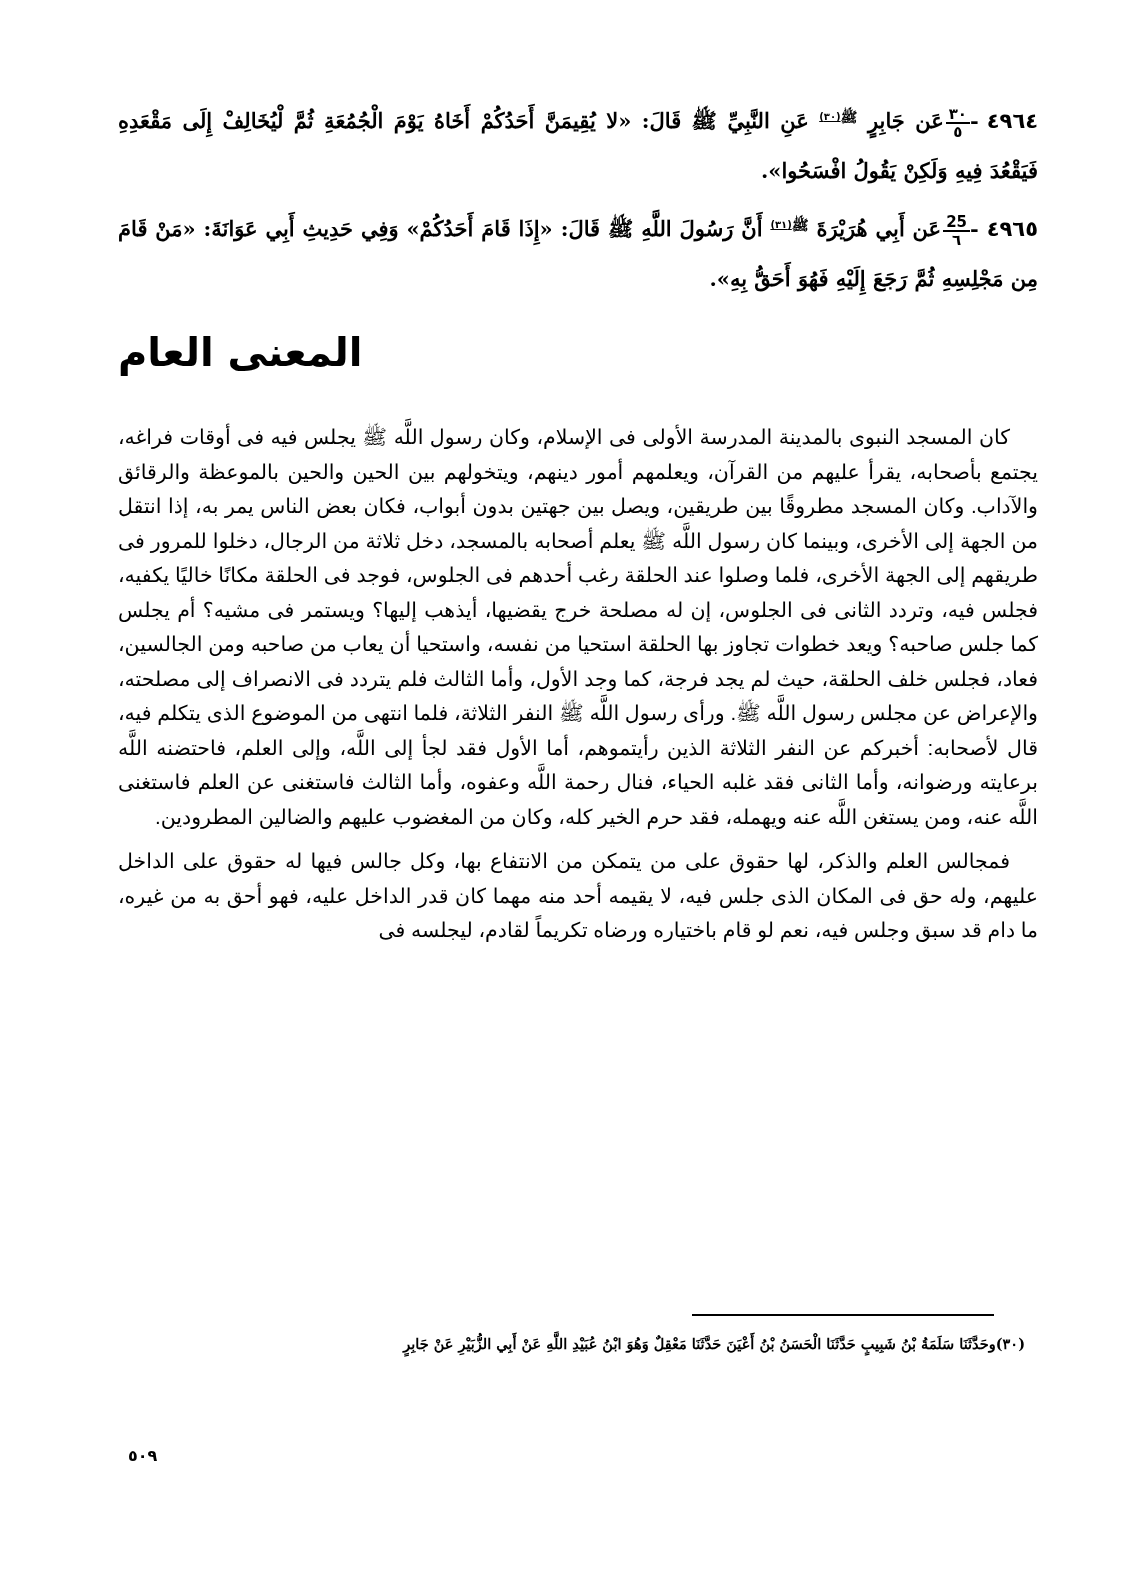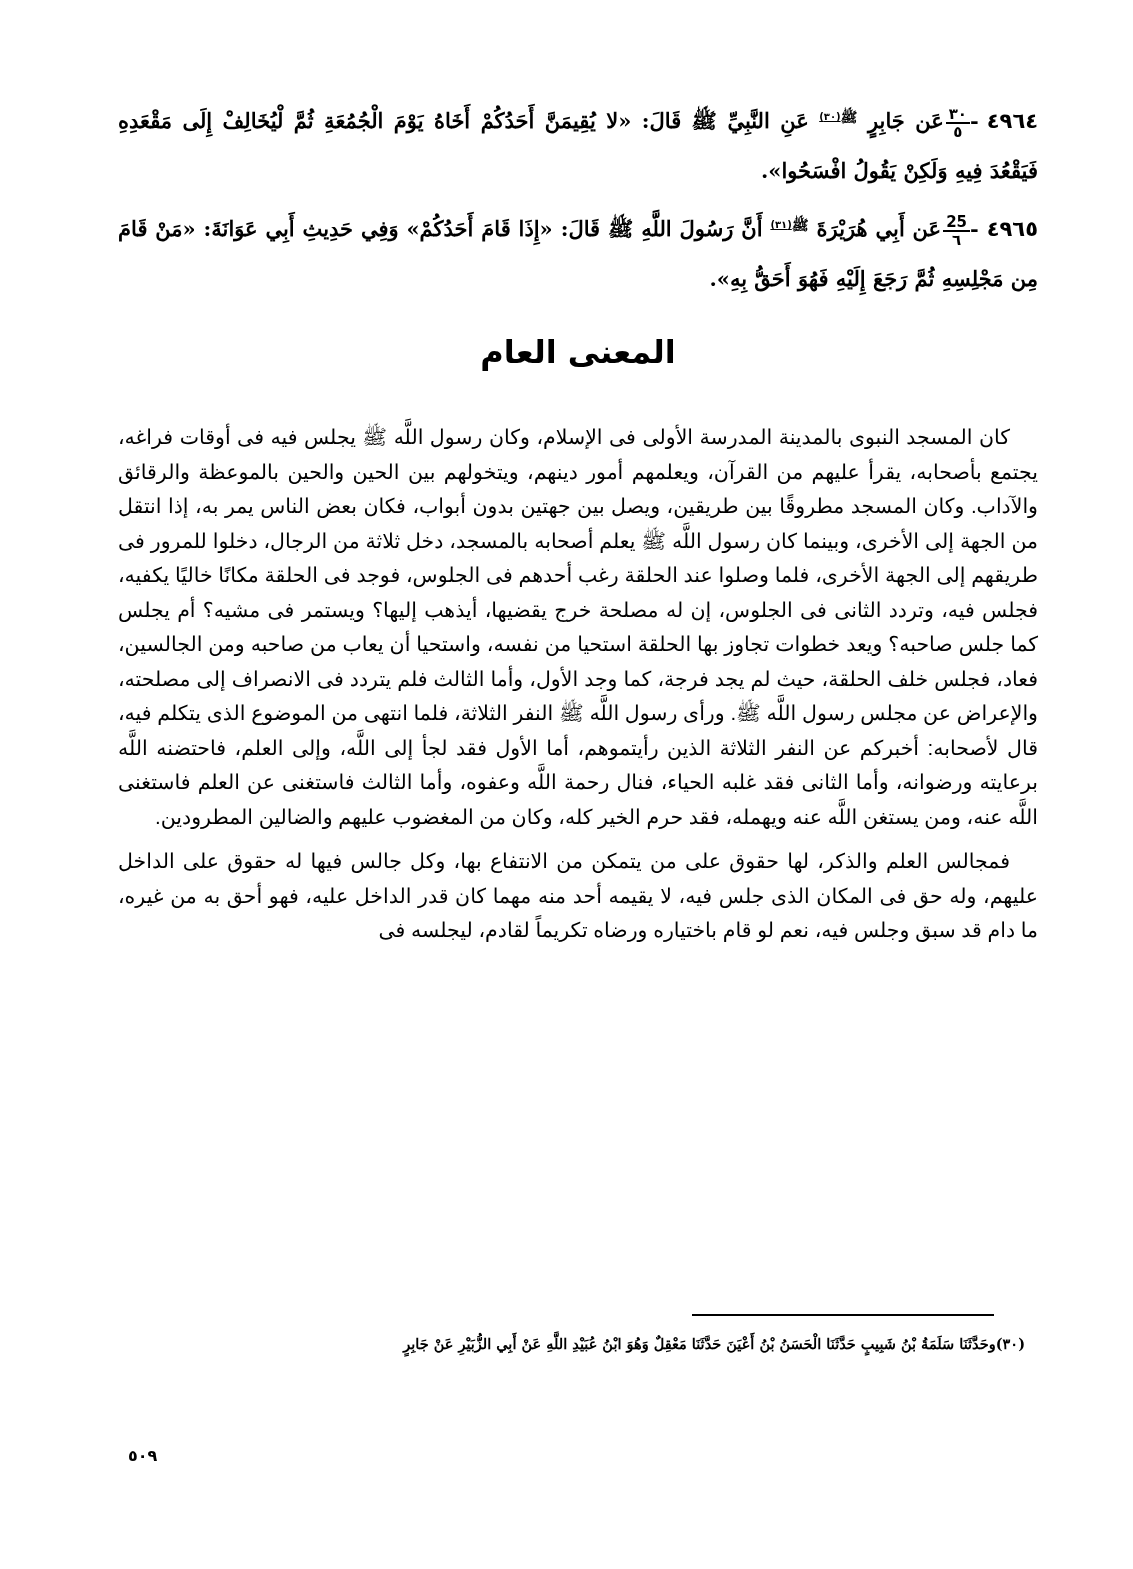--- a/index.html
+++ b/index.html
@@ -57,24 +57,24 @@
       line-height: 0;
       font-family: "DejaVu Sans", sans-serif;
       text-decoration: underline;
     }
     .honorific {
       font-size: 14px;
       vertical-align: 6px;
       line-height: 0;
     }
     .section-title {
-      text-align: center;
+      text-align: left;
       font-family: "DejaVu Sans", sans-serif;
       font-weight: bold;
-      font-size: 32px;
+      font-size: 40px;
       margin: 18px 0 38px 0;
       line-height: 60px;
     }
     .para {
       font-family: "Liberation Sans", sans-serif;
       font-size: 20.5px;
       line-height: 34.5px;
       text-align: justify;
       text-align-last: right;
       text-indent: 28px;

